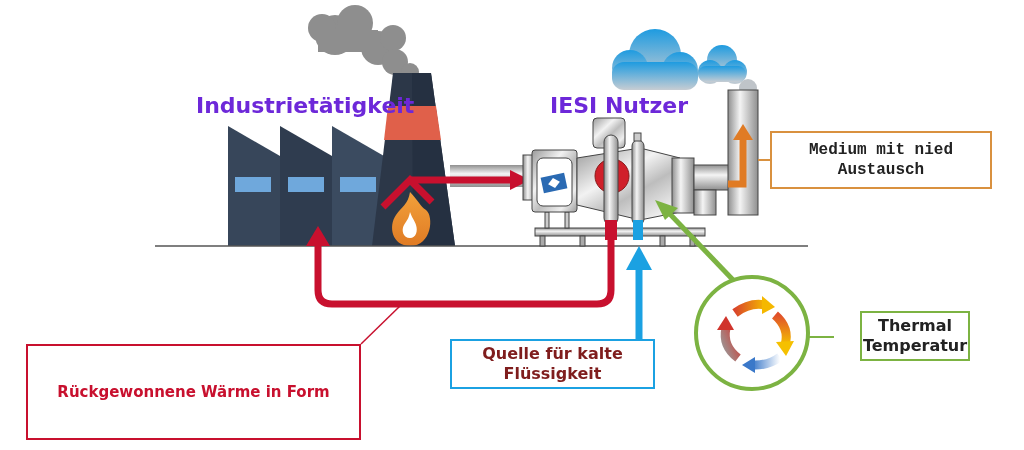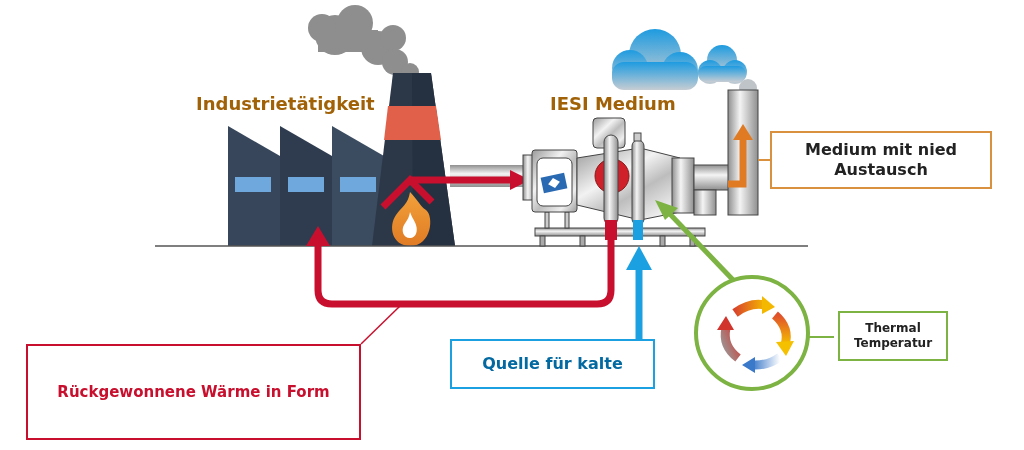--- a/index.html
+++ b/index.html
@@ -1,23 +1,23 @@
 <!DOCTYPE html>
 <html><head>
 <meta charset="utf-8">
 <style>
   html, body { margin: 0; padding: 0; background: #ffffff; }
   body { width: 1024px; height: 450px; position: relative; overflow: hidden; font-family: "DejaVu Sans", sans-serif; }
   #scene { position: absolute; left: 0; top: 0; width: 1024px; height: 450px; }
   .lbl { position: absolute; font-weight: bold; text-align: center; line-height: 1.2; }
-  .title-lbl { color: #a16207; font-size: 18px; }
+  .title-lbl { color: #6d28d9; font-size: 22px; }
   .box { position: absolute; background: #fff; font-weight: bold; text-align: center; display: flex; align-items: center; justify-content: center; box-sizing: border-box; line-height: 1.25; }
-  .box-medium { left: 770px; top: 131px; width: 222px; height: 58px; border: 2px solid #d9913f; color: #222; font-size: 16px; }
-  .box-thermal { left: 838px; top: 311px; width: 110px; height: 50px; border: 2px solid #7cb342; color: #222; font-size: 12px; }
-  .box-cold { left: 450px; top: 339px; width: 205px; height: 50px; border: 2px solid #1ba1e2; color: #0369a1; font-size: 16px; }
+  .box-medium { left: 770px; top: 131px; width: 222px; height: 58px; border: 2px solid #d9913f; color: #222; font-size: 16px; font-family: Liberation Mono, monospace; }
+  .box-thermal { left: 860px; top: 311px; width: 110px; height: 50px; border: 2px solid #7cb342; color: #222; font-size: 16px; }
+  .box-cold { left: 450px; top: 339px; width: 205px; height: 50px; border: 2px solid #1ba1e2; color: #7f1d1d; font-size: 16px; }
   .box-waerme { left: 26px; top: 344px; width: 335px; height: 96px; border: 2px solid #c8102e; color: #222; font-size: 15px; padding: 2px 6px; }
   .box-waerme .red { color: #c8102e; }
 </style>
 </head>
 <body>
 
 <svg id="scene" viewBox="0 0 1024 450" xmlns="http://www.w3.org/2000/svg">
   <defs>
     <linearGradient id="metal" x1="0" y1="0" x2="1" y2="1">
       <stop offset="0" stop-color="#9a9a9a"></stop>
@@ -191,39 +191,40 @@
     <path d="M775,315 Q790,328 785,345" fill="none" stroke="url(#arcYellow)" stroke-width="9"></path>
     <polygon points="776,342 786,356 794,341" fill="#f5c000"></polygon>
     <path d="M780,357 Q768,366 752,365" fill="none" stroke="url(#arcBlue)" stroke-width="9"></path>
     <polygon points="755,357 742,365 755,373" fill="#3a78c9"></polygon>
     <path d="M738,358 Q722,346 726,328" fill="none" stroke="url(#arcRed)" stroke-width="9"></path>
     <polygon points="717,330 726,316 734,330" fill="#d0342c"></polygon>
   </g>
 </svg>
 
 <div class="lbl title-lbl" style="left:196px; top:93px;">Industrietätigkeit</div>
-<div class="lbl title-lbl" style="left:550px; top:93px;">IESI Medium</div>
+<div class="lbl title-lbl" style="left:550px; top:93px;">IESI Nutzer</div>
 
 <div class="box box-medium">
   <div>
     <div>Medium mit nied</div>
     <div>Austausch</div>
   </div>
 </div>
 
 <div class="box box-thermal">
   <div>
     <div>Thermal</div>
     <div>Temperatur</div>
   </div>
 </div>
 
 <div class="box box-cold">
   <div>
     <div>Quelle für kalte</div>
+    <div>Flüssigkeit</div>
   </div>
 </div>
 
 <div class="box box-waerme">
   <div>
     <div class="red">Rückgewonnene Wärme in Form</div>
   </div>
 </div>
 
 </body></html>

